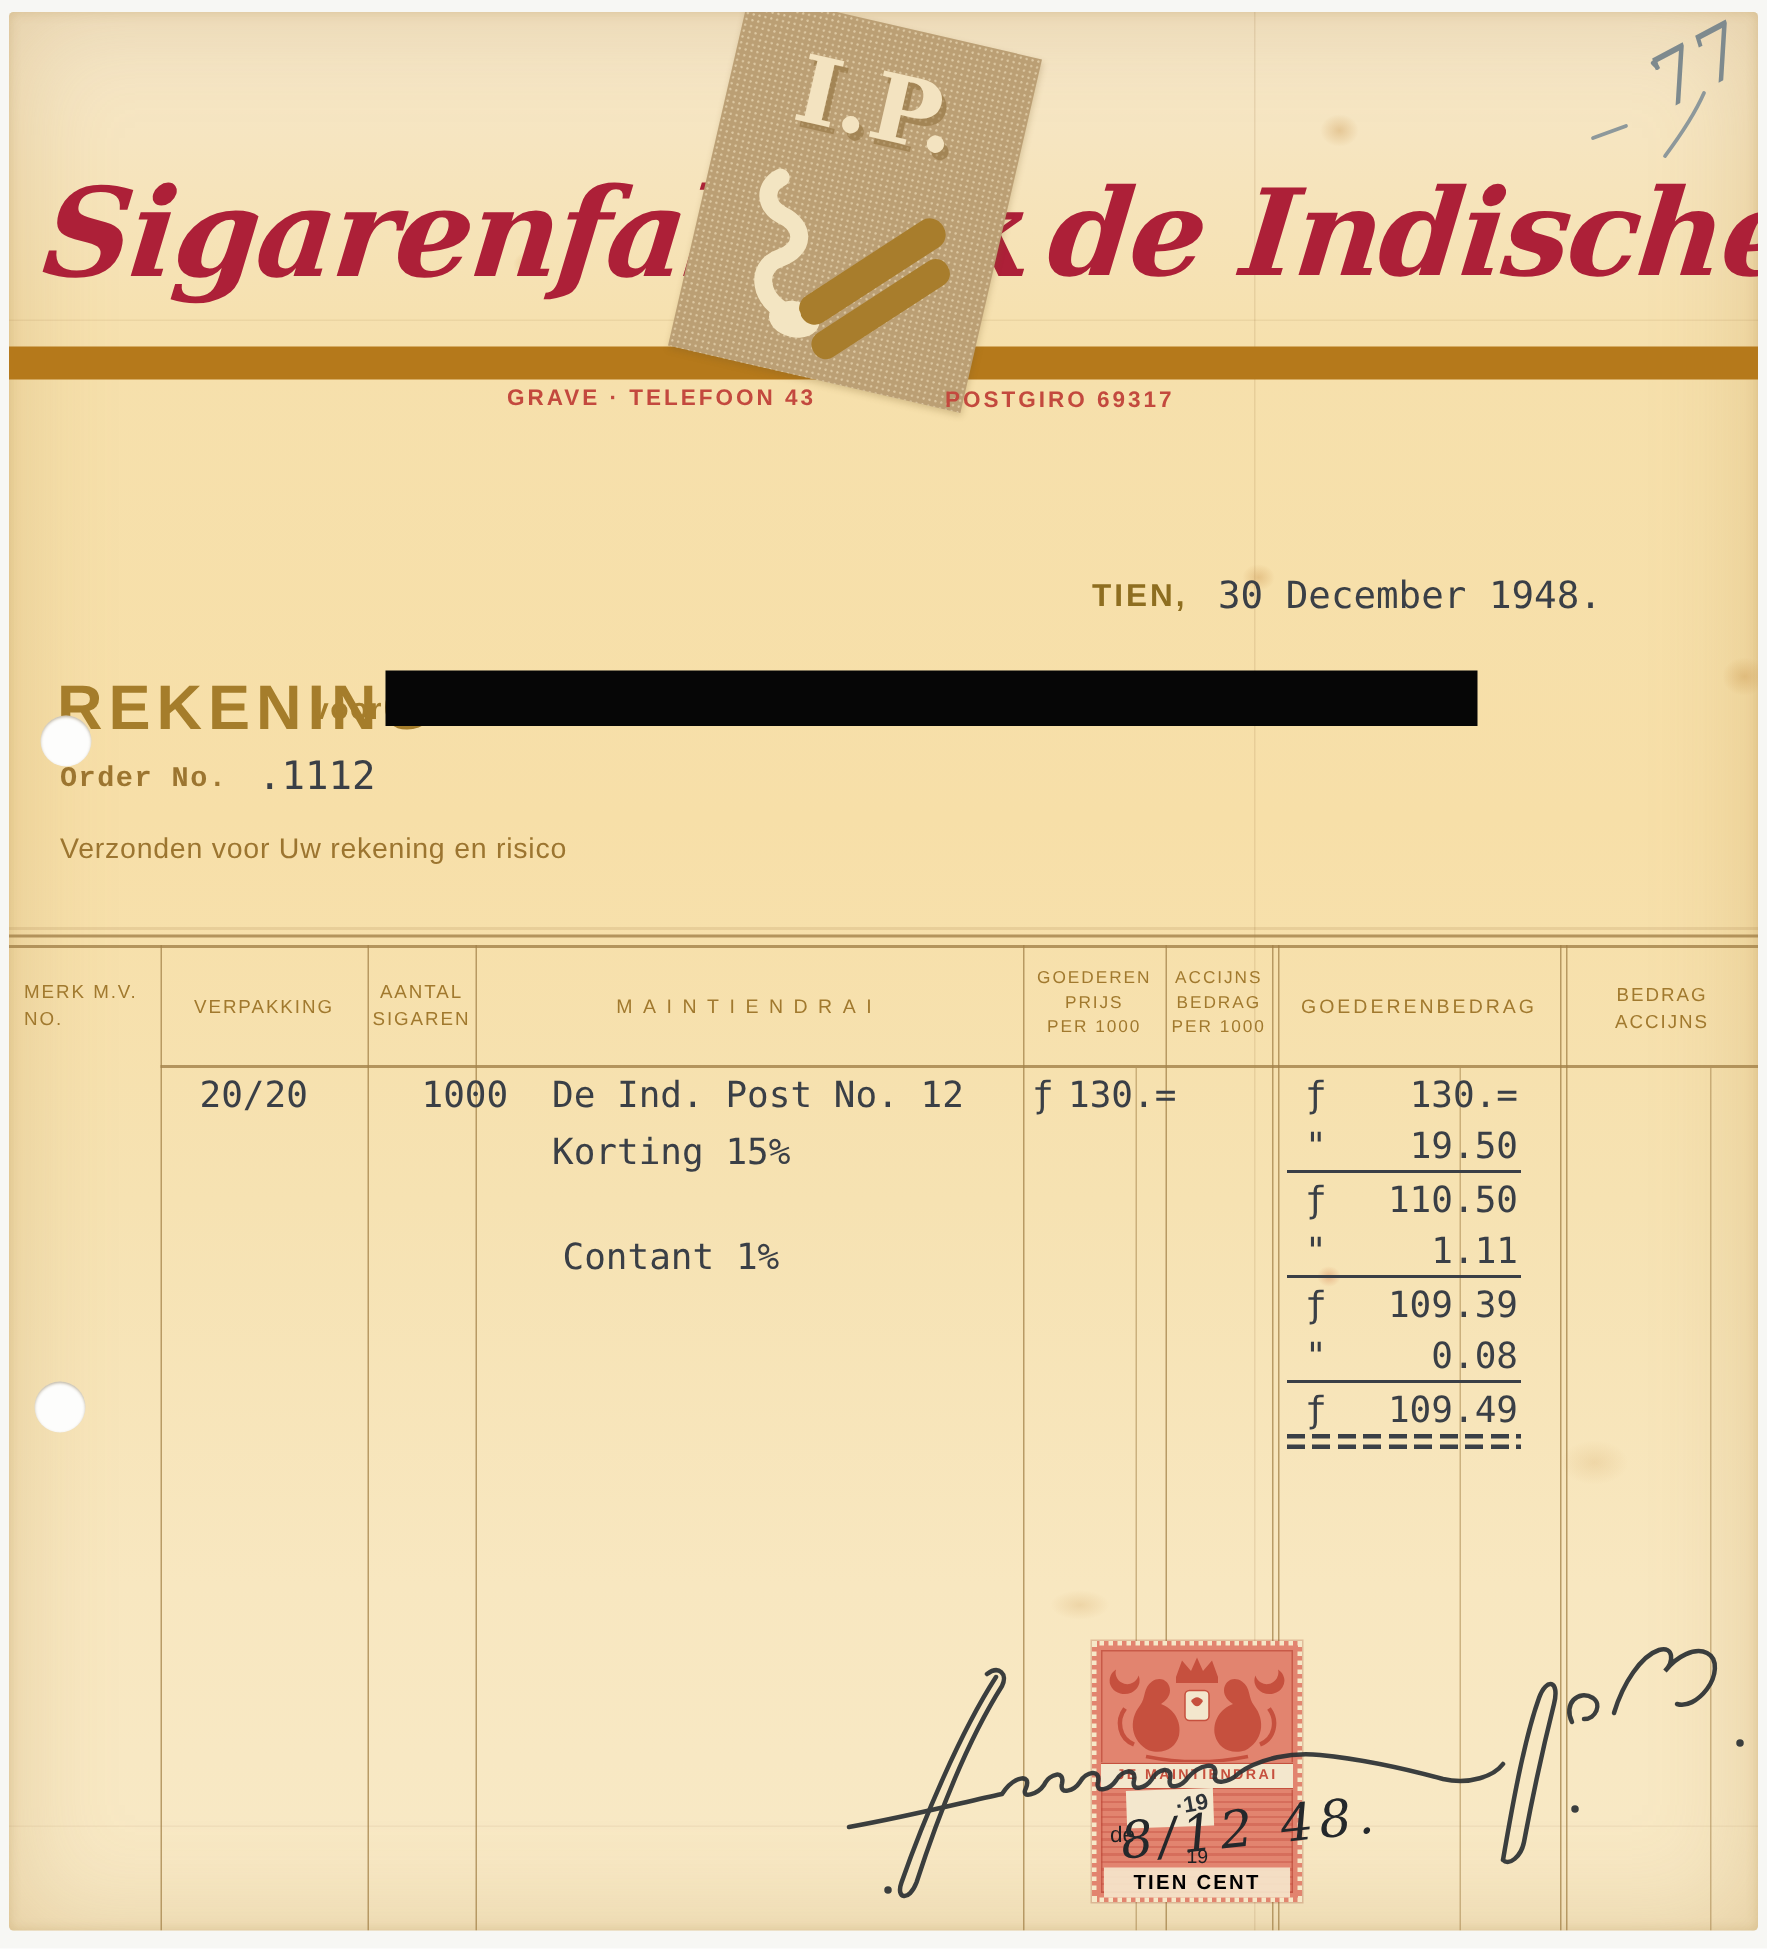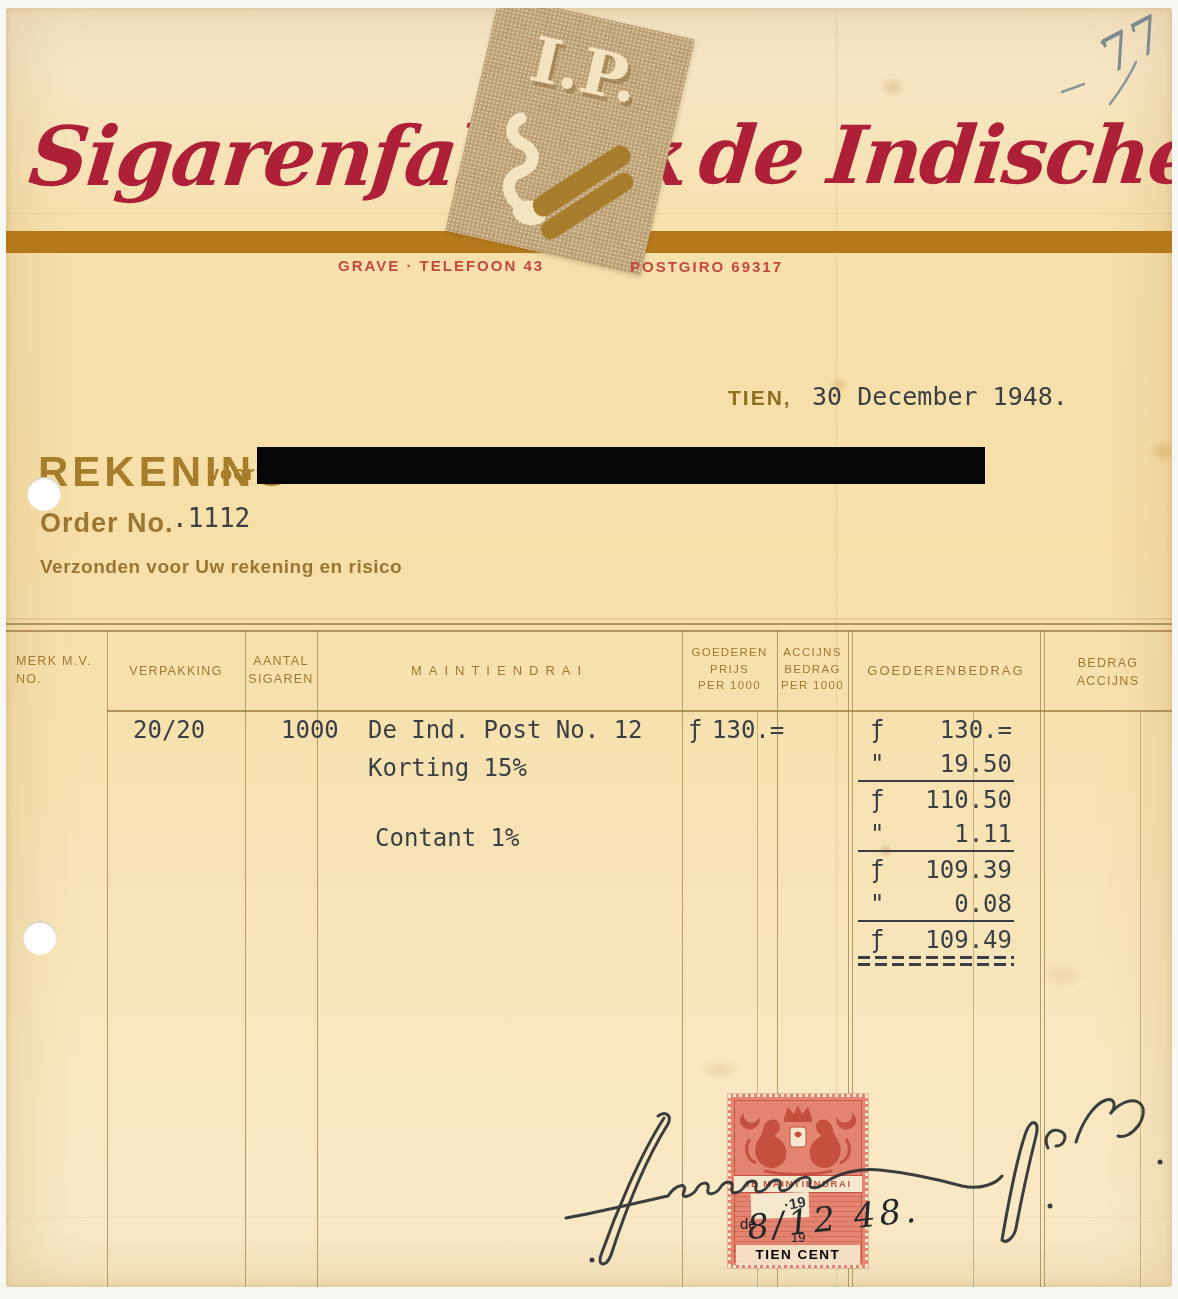--- a/index.html
+++ b/index.html
@@ -97,24 +97,24 @@
       <span class="abs" style="left:728px;top:386px;font-size:21px;font-weight:700;letter-spacing:2px;color:#8e6e20;">TIEN,</span>
       <span class="abs type" style="left:812px;top:382px;font-size:25px;">30 December 1948.</span>
 
       <span class="abs" style="left:38px;top:448px;font-size:42px;font-weight:700;letter-spacing:4px;color:#a57d2b;">REKENING</span>
       <span class="abs" style="left:208px;top:462px;font-size:20px;font-weight:700;letter-spacing:1px;color:#a57d2b;">voor</span>
       <div class="abs" style="left:257px;top:447px;width:728px;height:37px;background:#060606;"></div>
 
       <div class="hole" style="left:27px;top:477px;"></div>
       <div class="hole" style="left:23px;top:921px;"></div>
 
-      <span class="abs" style="left:40px;top:508px;font-size:27px;font-weight:700;letter-spacing:1px;color:#9c7530;">Order No.</span>
+      <span class="abs" style="left:40px;top:508px;font-size:19px;font-weight:700;letter-spacing:1px;color:#9c7530;font-family:Liberation Mono, monospace;">Order No.</span>
       <span class="abs type" style="left:172px;top:503px;font-size:26px;">.1112</span>
 
-      <span class="abs" style="left:40px;top:556px;font-size:19px;font-weight:700;letter-spacing:0.5px;color:#9c7530;">Verzonden voor Uw rekening en risico</span>
+      <span class="abs" style="left:40px;top:556px;font-size:19px;font-weight:400;letter-spacing:0.5px;color:#9c7530;">Verzonden voor Uw rekening en risico</span>
 
       <div class="hline" style="left:6px;top:623px;width:1166px;"></div>
       <div class="hline" style="left:6px;top:630px;width:1166px;"></div>
 
       <div class="hline" style="left:107px;top:710px;width:1065px;"></div>
 
       <div class="vline" style="left:107px;top:630px;height:657px;"></div>
       <div class="vline" style="left:245px;top:630px;height:657px;"></div>
       <div class="vline" style="left:317px;top:630px;height:657px;"></div>
       <div class="vline" style="left:682px;top:630px;height:657px;"></div>

